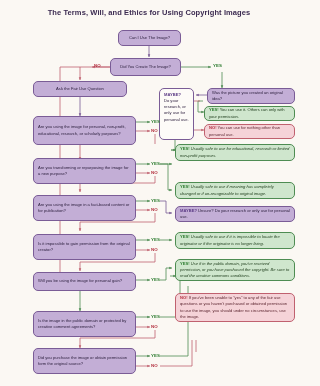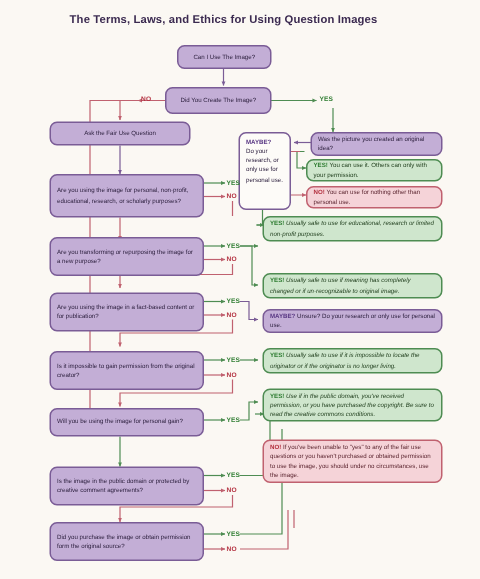--- a/index.html
+++ b/index.html
@@ -154,21 +154,21 @@
       <path d="M136,366 L150,366" stroke="#c0616f" marker-end="url(#ar)"></path>
       <path d="M160,366 L192,366 L192,340" stroke="#c0616f"></path>
 
       <path d="M60,70 L60,290 L66,290" stroke="#c0616f"></path>
       <path d="M119,67 L60,67 L60,70" stroke="#c0616f"></path>
 
       <path d="M196,340 L196,352" stroke="#c0616f"></path>
     </g>
   </svg>
 
-  <div class="title">The Terms, Laws, and Ethics for Using Question Images</div>
+  <div class="title">The Terms, Will, and Ethics for Using Copyright Images</div>
 
   <div class="node purple center" style="left:118px;top:30px;width:63px;height:16px;">
     <span>Can I Use The Image?</span>
   </div>
 
   <div class="node purple center" style="left:110px;top:58px;width:71px;height:18px;">
     <span>Did You Create The Image?</span>
   </div>
 
   <div class="lbl no" style="left:94px;top:63px;">NO</div>

